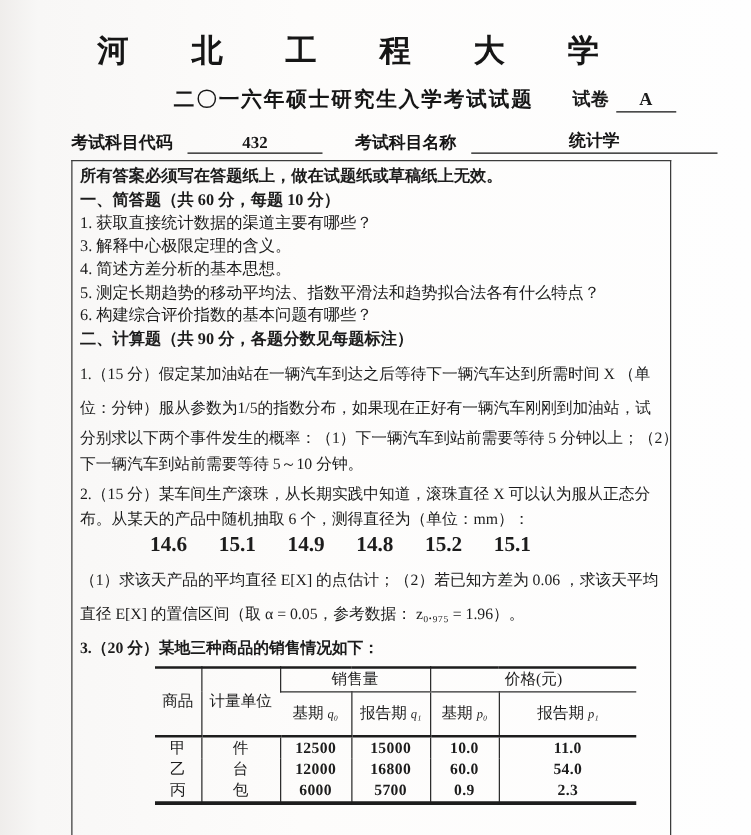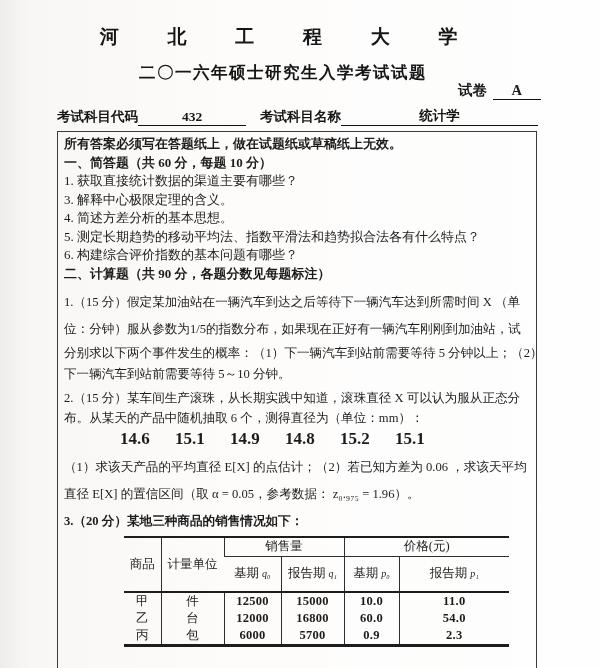--- a/index.html
+++ b/index.html
@@ -9,41 +9,41 @@
     width:601px; height:668px;
     margin:0 auto;
     background:linear-gradient(90deg,#efedeb 0%,#f8f7f6 5%,#fdfcfb 40%,#fefefe 100%);
     font-family:"Liberation Serif","DejaVu Serif",serif;
     color:#1c1c1c;
     overflow:hidden;
   }
   .title1 {
     padding-top:24px; padding-right:22px;
     text-align:center;
-    font-size:19px; font-weight:bold;
+    font-size:25px; font-weight:bold;
     letter-spacing:22px;
     color:#161616;
   }
   .title2row { position:relative; height:24px; margin-top:12px; }
   .title2 {
     position:absolute; left:139px; top:0;
     font-size:16.5px; font-weight:bold; letter-spacing:1.5px; color:#161616;
   }
-  .paper { position:absolute; left:458px; top:19px; font-size:14.5px; font-weight:bold; }
+  .paper { position:absolute; left:458px; top:1px; font-size:14.5px; font-weight:bold; }
   .uline {
     display:inline-block; text-align:center;
     border-bottom:1.6px solid #111;
     font-weight:bold;
   }
   .u-paper { width:48px; margin-left:2px; }
   .coderow {
-    margin:20px 0 0 57px;
+    margin:10px 0 0 57px;
     font-size:13.5px; font-weight:bold;
     display:flex; align-items:flex-end;
-    height:20px; color:#161616;
+    height:20px; color:#161616;gap:12px;
   }
   .u-code { width:108px; }
   .u-name { width:197px; }
   .lbl2 { margin-left:14px; }
   .box {
     margin:5px 0 0 57px;
     width:480px; height:552px;
     border:1.6px solid #3c3c3c; border-bottom:none;
     padding:3px 6px 0 6px;
     overflow:hidden;

